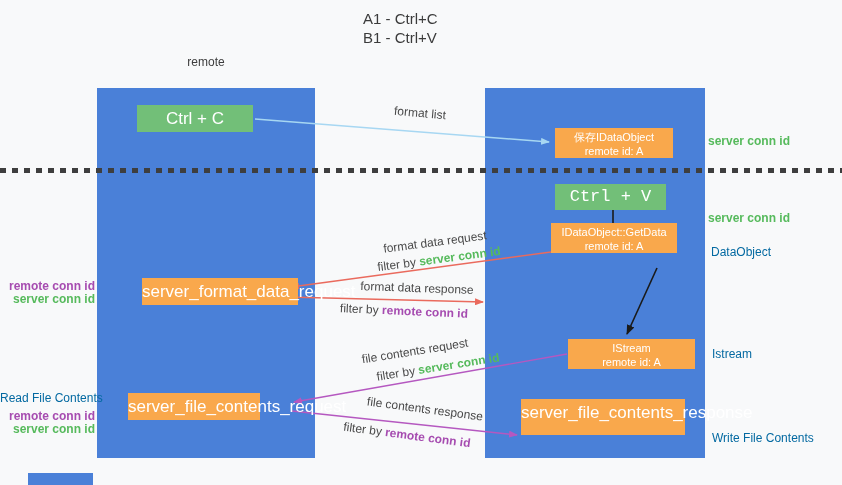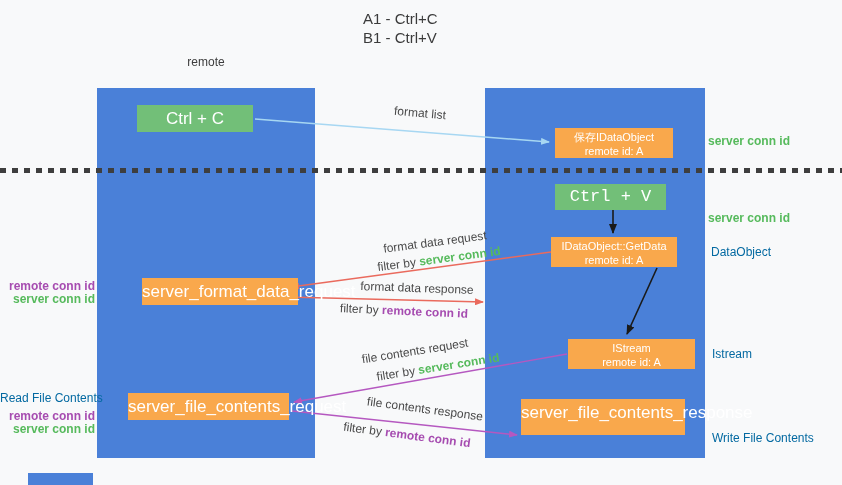--- a/index.html
+++ b/index.html
@@ -77,34 +77,34 @@
 
   <div class="node green one-line" style="left:137px; top:105px; width:116px; height:27px;">Ctrl + C</div>
 
   <div class="node orange two-line" style="left:555px; top:128px; width:118px; height:28px;">
     <div>保存IDataObject</div>
     <div>remote id: A</div>
   </div>
 
   <div class="node green one-line" style="left:555px; top:184px; width:111px; height:26px; line-height:26px;font-family:Liberation Mono, monospace;">Ctrl + V</div>
 
-  <div class="node orange two-line" style="left:551px; top:237px; width:126px; height:28px;">
+  <div class="node orange two-line" style="left:551px; top:223px; width:126px; height:28px;">
     <div>IDataObject::GetData</div>
     <div>remote id: A</div>
   </div>
 
   <div class="node orange one-line" style="left:130px; top:278px; width:156px; height:27px;margin-left:12px;">server_format_data_request</div>
 
 
   <div class="node orange two-line" style="left:568px; top:339px; width:127px; height:28px;">
     <div>IStream</div>
     <div>remote id: A</div>
   </div>
 
-  <div class="node orange one-line" style="left:128px; top:393px; width:161px; height:27px;">server_file_contents_request</div>
+  <div class="node orange one-line" style="left:128px; top:393px; width:132px; height:27px;">server_file_contents_request</div>
 
   <div class="node orange one-line" style="left:521px; top:399px; width:164px; height:36px;">server_file_contents_response</div>
 
   <div class="arrow-label" style="left:365px; top:106px; width:110px; transform:rotate(5deg);">format list</div>
 
   <div class="arrow-label" style="left:360px; top:235px; width:150px; transform:rotate(-7.5deg);">format data request</div>
 
   <div class="arrow-label" style="left:353px; top:252px; width:172px; transform:rotate(-7.5deg);">
     <span>filter by</span>
     <span class="green-text">server conn id</span>

